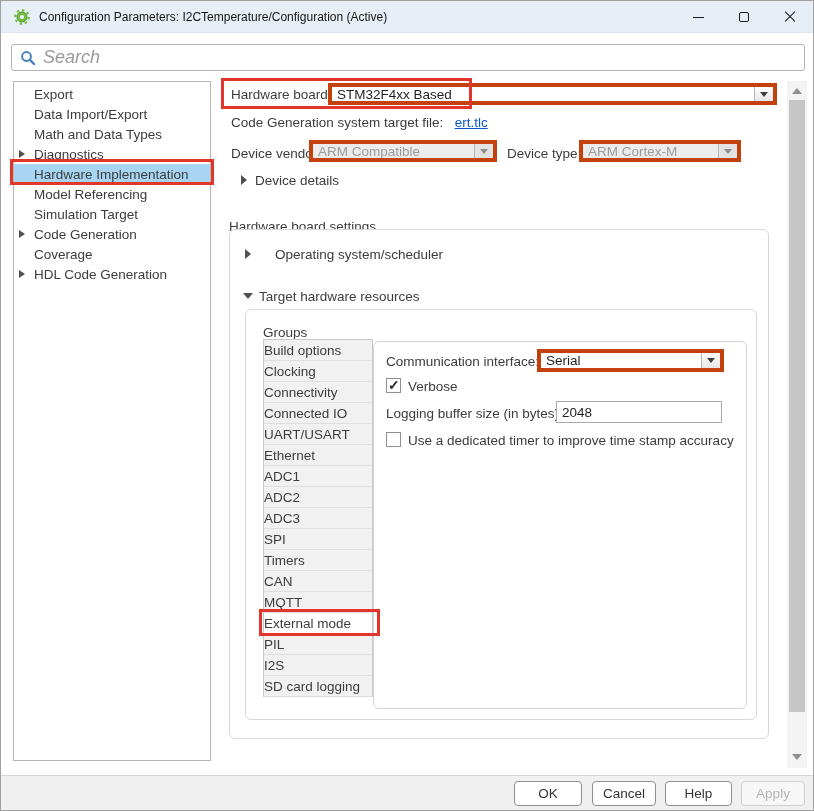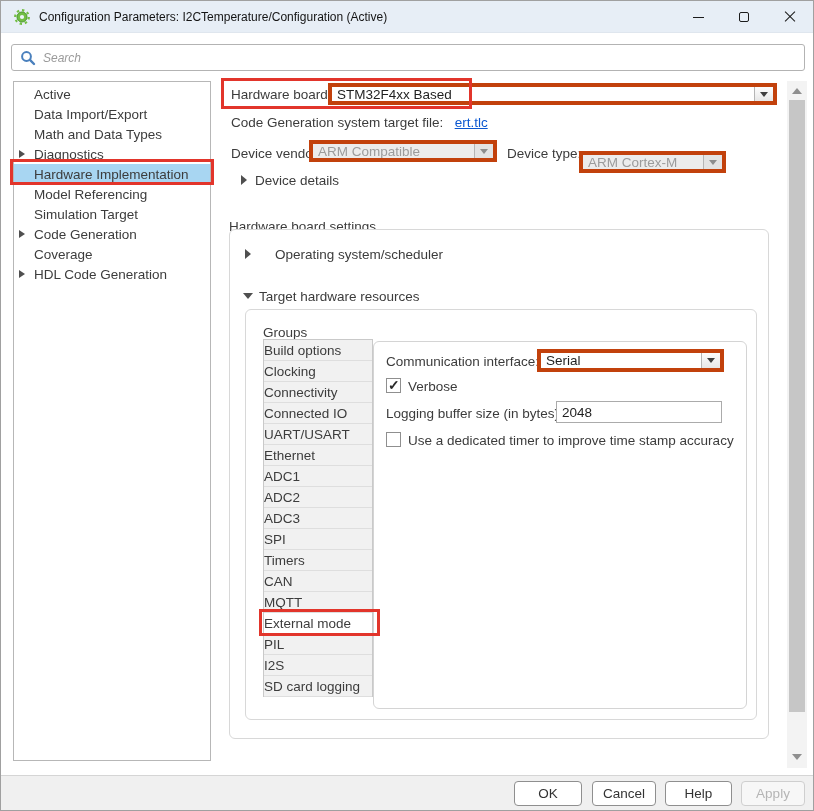--- a/index.html
+++ b/index.html
@@ -16,21 +16,21 @@
   .g-min { width:11px; height:1px; background:#1b1b1b; display:block; }
   .g-max { width:10px; height:10px; border:1px solid #1b1b1b; border-radius:2px; display:block; }
   .g-close { position:relative; width:12px; height:12px; display:block; }
   .g-close::before,.g-close::after { content:""; position:absolute; left:-1px; top:5px; width:14px; height:1px; background:#1b1b1b; }
   .g-close::before { transform:rotate(45deg); }
   .g-close::after { transform:rotate(-45deg); }
 
   
   .search-bar { position:absolute; left:10px; top:43px; width:794px; height:27px; border:1px solid #b3b3b3; border-radius:3px; background:#fff; display:flex; align-items:center; }
   .search-bar svg { margin-left:8px; flex:0 0 auto; }
-  .search-input { flex:1; height:21px; border:none; outline:none; margin-left:7px; font-family:inherit; font-size:12px; color:#333; background:transparent; }
+  .search-input { flex:1; height:21px; border:none; outline:none; margin-left:7px; font-family:inherit; font-size:18px; color:#333; background:transparent; }
   .search-input::placeholder { font-style:italic; color:#9a9a9a; }
 
   
   .sidebar { position:absolute; left:12px; top:80px; width:198px; height:680px; border:1px solid #b7b7b7; background:#fff; padding-top:2px; overflow:hidden; }
   .side-item { position:relative; height:20px; display:flex; align-items:center; font-size:13.5px; color:#3c3c3c; white-space:nowrap; }
   .side-item .tri { position:absolute; left:5px; top:6px; width:0; height:0; border-left:6px solid #4f4f4f; border-top:4.5px solid transparent; border-bottom:4.5px solid transparent; visibility:hidden; }
   .side-item.expandable .tri { visibility:visible; }
   .side-item .lbl { margin-left:20px; }
   .side-item.selected { background:var(--selection,#a8d6f2); }
 
@@ -110,21 +110,21 @@
       <circle cx="6.5" cy="6.5" r="4.4" fill="none" stroke="#4a80bd" stroke-width="2"></circle>
       <line x1="10.2" y1="10.2" x2="14" y2="14" stroke="#4a80bd" stroke-width="2.4" stroke-linecap="round"></line>
     </svg>
     <input class="search-input" placeholder="Search" style="">
   </div>
 
   <div class="sidebar">
 
   <div class="side-item">
 
-        <span class="lbl">Active</span>
+        <span class="lbl">Export</span>
       </div>
       <div class="side-item">
 
         <span class="lbl">Data Import/Export</span>
       </div>
       <div class="side-item">
 
         <span class="lbl">Math and Data Types</span>
       </div>
       <div class="side-item expandable">
@@ -168,21 +168,21 @@
     <span>&nbsp;</span>
     <span class="link">ert.tlc</span>
   </div>
 
   <div class="lab" style="left:230px; top:145px;">Device vendor:</div>
   <div class="combo disabled" style="left:308px; top:139px; width:188px; height:22px;">
     <span class="val">ARM Compatible</span>
     <span class="btn"></span>
   </div>
   <div class="lab" style="left:506px; top:145px;">Device type:</div>
-  <div class="combo disabled" style="left:578px; top:139px; width:147px; height:22px;margin-top:11px;">
+  <div class="combo disabled" style="left:578px; top:139px; width:162px; height:22px;">
     <span class="val">ARM Cortex-M</span>
     <span class="btn"></span>
   </div>
 
   <span class="tri-right" style="left:240px; top:174px;"></span>
   <div class="lab" style="left:254px; top:172px;">Device details</div>
 
   <div class="lab" style="left:228px; top:218px;">Hardware board settings</div>
   <div class="panel" style="left:228px; top:228px; width:540px; height:510px;"></div>
 

